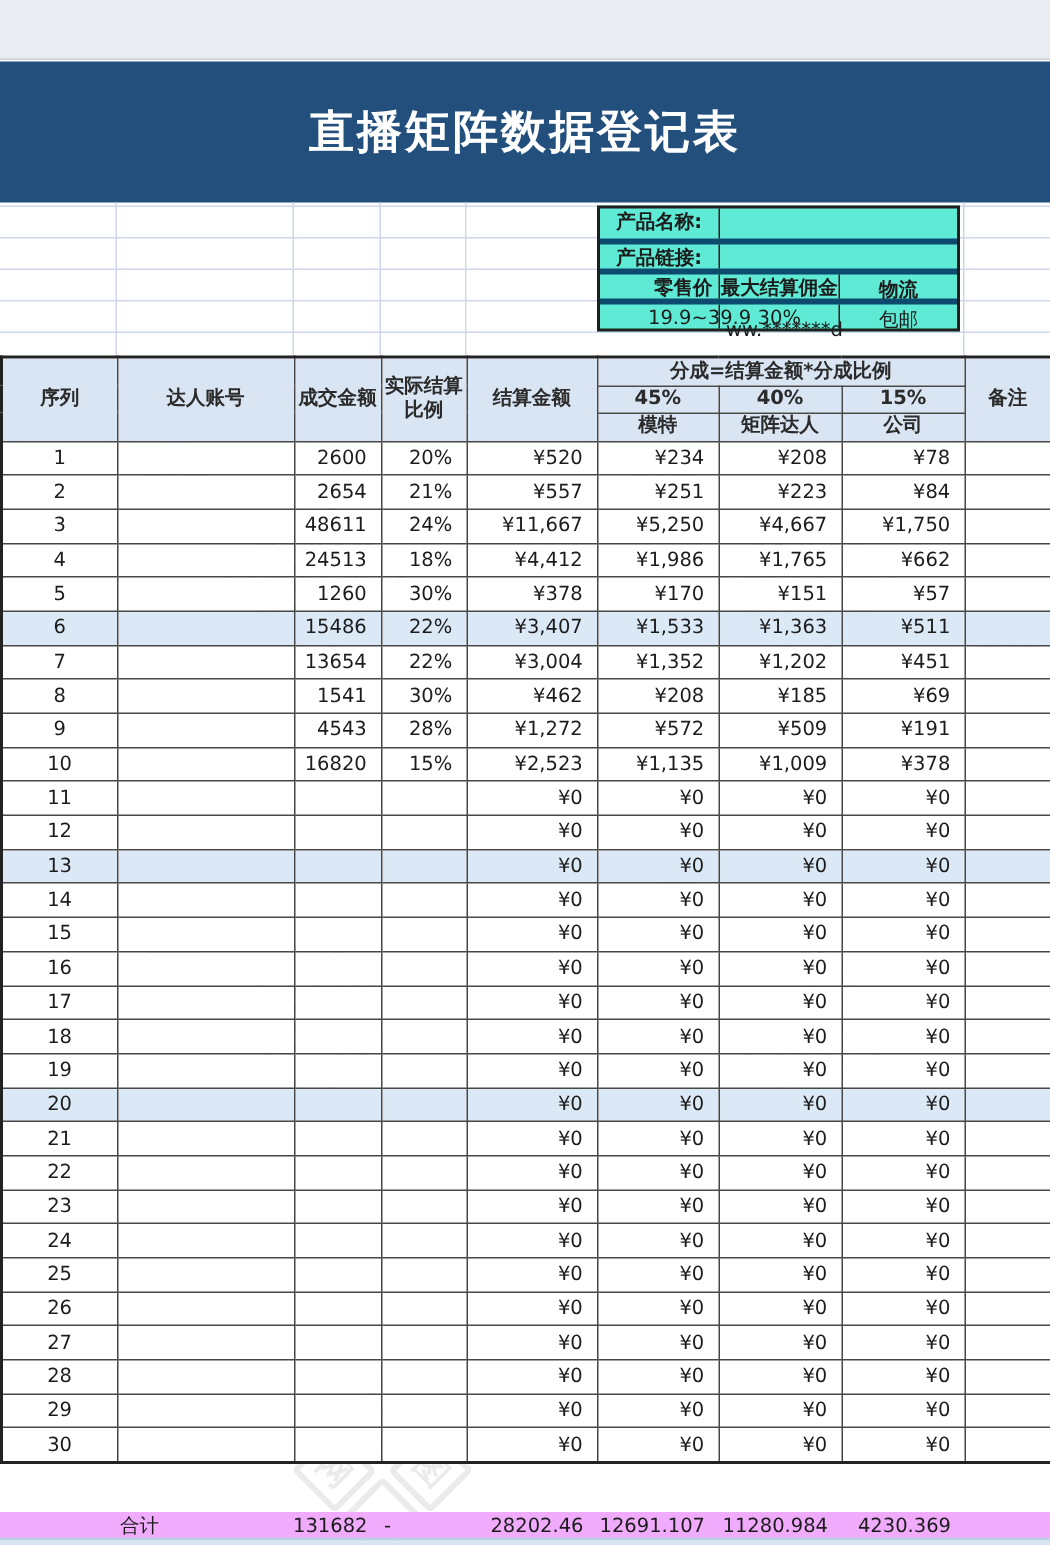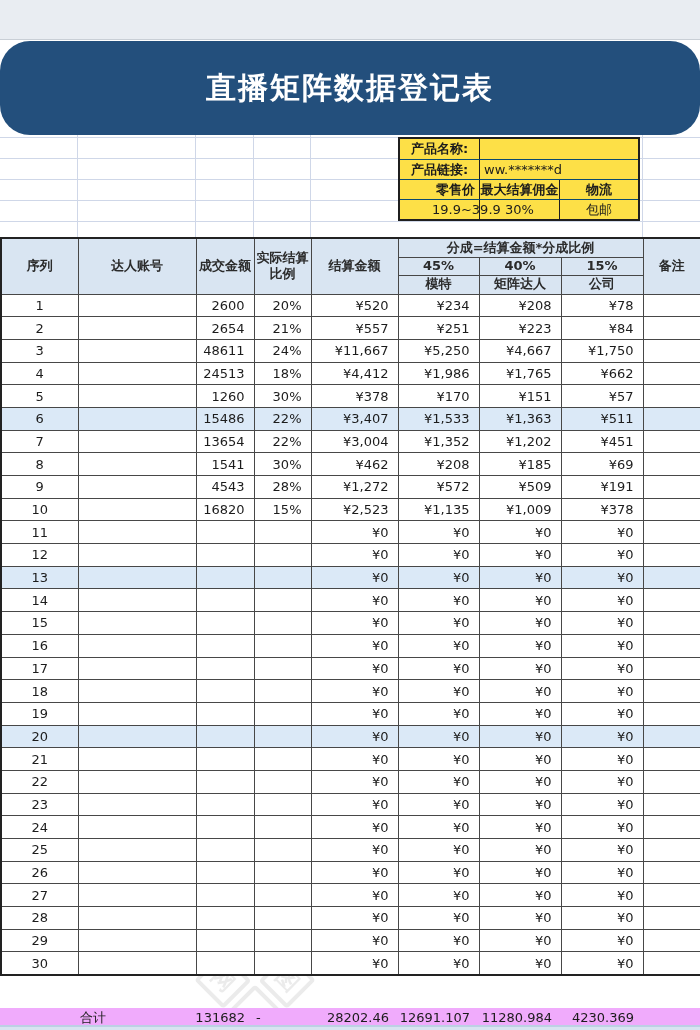--- a/index.html
+++ b/index.html
@@ -5,31 +5,31 @@
   * { margin:0; padding:0; box-sizing:border-box; }
   html,body { width:700px; height:1030px; }
   body {
     position:relative; overflow:hidden; background:#fff;
     font-family:"DejaVu Sans", sans-serif; color:#1c1c1c;
   }
   
   .top-strip { position:absolute; left:0; top:0; width:700px; height:40px;
     background:var(--top-strip); border-bottom:1px solid #c9cfd6; }
   .title-band { position:absolute; left:0; top:41px; width:700px; height:94px;
-    background:var(--band-blue); display:flex; align-items:center; justify-content:center;border-radius:30px; }
+    background:var(--band-blue); display:flex; align-items:center; justify-content:center; }
   .title-band h1 { color:#fff; font-size:30px; font-weight:700; letter-spacing:2px; }
   
   .gridline { position:absolute; background:var(--grid-line); }
   .gl-h { left:0; width:700px; height:1px; }
   .gl-v { top:135px; width:1px; height:102px; }
   
   .info-box { position:absolute; left:398px; top:137px; width:242px;
-    border:2px solid #1f1f1f; background:#fde047; font-size:13px; }
+    border:2px solid #1f1f1f; background:#5eead4; font-size:13px; }
   .info-row { display:flex; height:20px; line-height:19px; }
-  .info-row + .info-row { border-top:1px solid #0c4a6e;align-items:flex-end; }
+  .info-row + .info-row { border-top:4px solid #0c4a6e; }
   .info-label { width:80px; text-align:center; font-weight:600; border-right:1px solid #1f1f1f; }
   .info-value { flex:1; padding-left:4px;margin-top:48px; }
   .spec-cell { text-align:center; font-weight:600; }
   .spec-cell.c1 { width:80px; border-right:1px solid #1f1f1f;padding-left:32px; }
   .spec-cell.c2 { width:80px; border-right:1px solid #1f1f1f; }
   .spec-cell.c3 { flex:1;font-family:Liberation Serif, serif; }
   .spec-val { font-weight:400; }
   
   table.sheet { position:absolute; left:0; top:237px; width:700px;
     border-collapse:collapse; table-layout:fixed; border:2px solid #222; }

